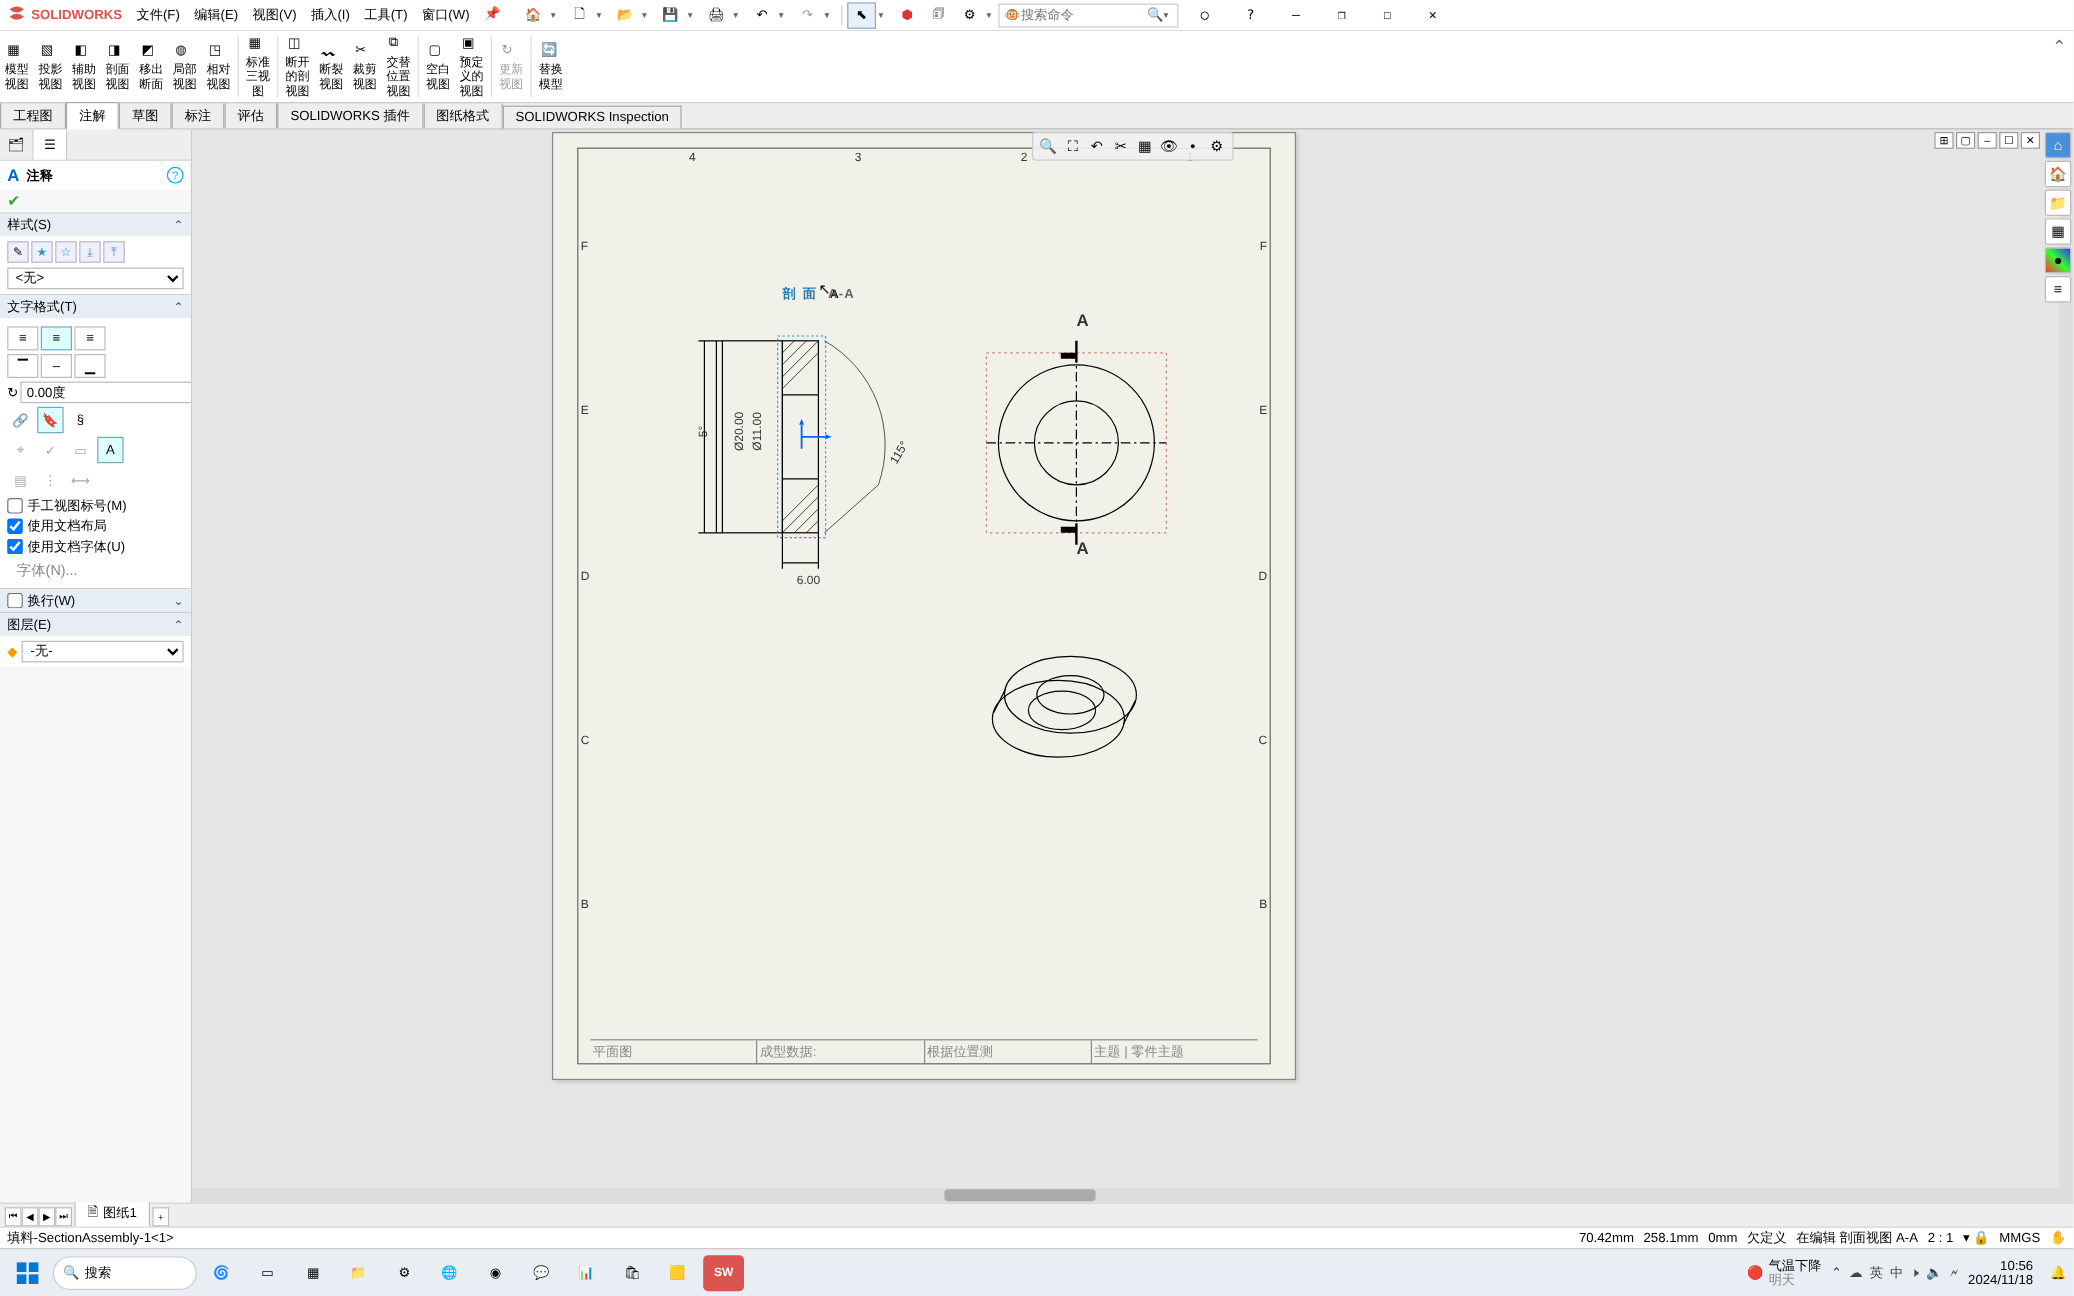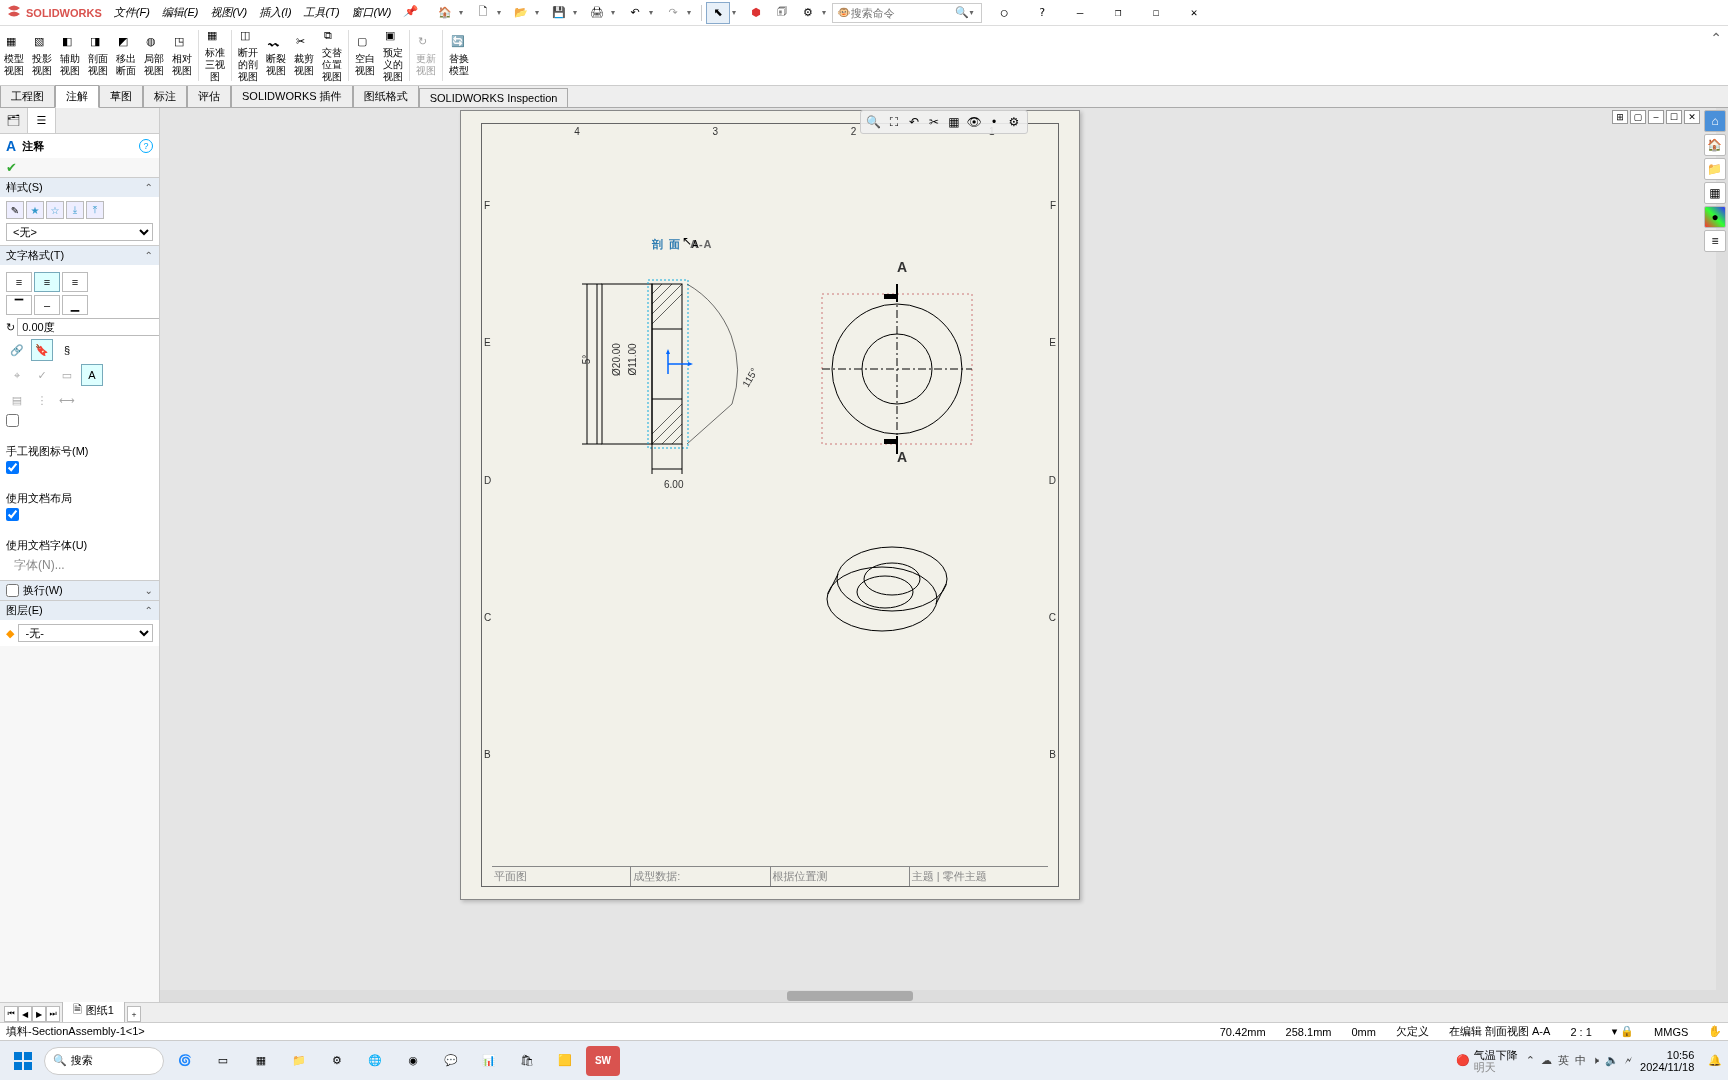--- a/index.html
+++ b/index.html
@@ -1,20 +1,20 @@
 <!DOCTYPE html>
 <html><head>
 <meta charset="utf-8">
 <style>
 * { margin:0; padding:0; box-sizing:border-box; font-family:"Microsoft YaHei","Segoe UI",sans-serif; font-size:11px; }
 body { background:#fff; width:1728px; height:1080px; overflow:hidden; position:relative; }
 .titlebar { height:26px; background:#fff; display:flex; align-items:center; border-bottom:1px solid #ddd; }
 .logo { display:flex; align-items:center; padding:0 6px; color:#d9534f; font-weight:bold; }
 .logo-icon { width:16px; height:16px; margin-right:4px; }
-.menu { display:flex;font-style:italic; }
+.menu { display:flex; }
 .menu-item { padding:4px 6px; cursor:pointer; white-space:nowrap; }
 .pin-icon { padding:4px 6px; }
 .quick-access { display:flex; align-items:center; gap:2px; margin-left:10px; }
 .qa-btn { width:24px; height:22px; display:flex; align-items:center; justify-content:center; cursor:pointer; position:relative; }
 .qa-sep { width:1px; height:16px; background:#ccc; margin:0 2px; }
 .qa-dd { width:10px; font-size:8px; color:#666; }
 .title-center { flex:1; text-align:center; font-size:12px; color:#333; }
 .search-box { display:flex; align-items:center; border:1px solid #ccc; height:20px; width:150px; padding:0 4px; }
 .search-box input { border:none; outline:none; width:100%; font-size:11px; }
 .title-right { display:flex; align-items:center; gap:6px; padding-right:6px; }
@@ -44,42 +44,42 @@
 .style-btn { width:18px; height:18px; border:1px solid #bbb; background:#eef; display:flex; align-items:center; justify-content:center; cursor:pointer; font-size:10px;}
 .small-select { width:100%; border:1px solid #bbb; height:18px; font-size:11px; background:#fff; padding:0 2px;}
 .sp-align-row { display:flex; gap:2px; margin:3px 0;}
 .sp-align-btn { width:26px; height:20px; border:1px solid #bbb; background:#fff; cursor:pointer; display:flex; align-items:center; justify-content:center;}
 .sp-input-row { display:flex; align-items:center; gap:2px; margin:3px 0;}
 .sp-input-row input { flex:1; border:1px solid #bbb; height:18px; padding:0 4px; font-size:11px;}
 .icon-grid { display:flex; flex-wrap:wrap; gap:3px; margin:3px 0;}
 .icon-grid .ig { width:22px; height:22px; border:1px solid transparent; display:flex; align-items:center; justify-content:center; cursor:pointer;}
 .icon-grid .ig.on { border-color:#7ab; background:#dff;}
 .icon-grid .ig.dis { opacity:.35; cursor:default;}
-.chk { display:flex; gap:17px; margin:2px 0; font-size:11px;flex-direction:column;}
+.chk { display:flex; align-items:center; gap:4px; margin:2px 0; font-size:11px;}
 .chk input { width:13px; height:13px;}
 .font-btn { padding:2px 8px; color:#888; cursor:pointer; font-size:12px;}
 .canvas-wrap { flex:1; position:relative; background:#e5e5e5; overflow:hidden; }
 .canvas-toolbar { position:absolute; top:2px; left:50%; transform:translateX(-50%); display:flex; gap:2px; background:rgba(240,240,240,.9); border:1px solid #ccc; border-radius:3px; padding:2px 4px; z-index:5;}
 .canvas-toolbar .ct-btn { width:18px; height:18px; display:flex; align-items:center; justify-content:center; cursor:pointer; font-size:12px;}
 .side-tools { position:absolute; right:2px; top:2px; display:flex; flex-direction:column; gap:2px; z-index:5;}
 .side-tools .st { width:22px; height:22px; border:1px solid #bbb; background:#fff; border-radius:2px; display:flex; align-items:center; justify-content:center; cursor:pointer; font-size:12px;}
 .view-controls { position:absolute; right:28px; top:2px; display:flex; gap:2px; z-index:5;}
 .view-controls .vc { width:16px; height:14px; border:1px solid #999; background:#fff; cursor:pointer; font-size:9px; display:flex; align-items:center; justify-content:center;}
 .drawing-sheet { position:absolute; left:300px; top:2px; width:620px; height:790px; background:#f2f1e9; border:1px solid #888; box-shadow:2px 2px 4px rgba(0,0,0,.2); }
 .sheet-border { position:absolute; left:20px; right:20px; top:12px; bottom:12px; border:1px solid #666; }
 .zone-label { position:absolute; font-size:10px; color:#333; }
 .view-cursor { position:absolute; font-size:12px; color:#000; z-index:10;}
 .section-label { position:absolute; color:#2a7ab0; font-size:18px; letter-spacing:6px; font-weight:bold;}
 .section-sub { font-size:11px; color:#666; margin-left:4px; letter-spacing:1px;}
 .dim { font-size:10px; color:#333; position:absolute; }
 .footer-tabs { height:20px; background:#eee; border-top:1px solid #ccc; display:flex; align-items:end; padding-left:4px; gap:0;}
 .ft-nav { width:14px; height:16px; border:1px solid #bbb; background:#fff; font-size:8px; display:flex; align-items:center; justify-content:center; cursor:pointer;}
 .ft-tab { padding:2px 10px; border:1px solid #bbb; border-bottom:none; background:#fff; margin-left:2px; font-size:11px; display:flex; align-items:center; gap:4px;}
 .statusbar { height:18px; background:#fff; border-top:1px solid #ccc; display:flex; align-items:center; font-size:11px; padding:5px 6px;}
-.statusbar .s-right { margin-left:auto; display:flex; align-items:center; gap:20px;}
+.statusbar .s-right { margin-left:auto; display:flex; align-items:center; gap:8px;}
 .taskbar { position:absolute; bottom:0; left:0; right:0; height:40px; background:#e9eef5; border-top:1px solid #ccc; display:flex; align-items:center; padding:0 6px; gap:4px;}
 .task-btn { width:34px; height:30px; border-radius:4px; display:flex; align-items:center; justify-content:center; cursor:pointer;}
 .task-search { display:flex; align-items:center; background:#fff; border:1px solid #ccc; border-radius:14px; height:28px; width:120px; padding:0 8px; gap:4px;}
 .task-right { margin-left:auto; display:flex; align-items:center; gap:8px;}
 .tray { display:flex; align-items:center; gap:6px; color:#444; font-size:11px;}
 .clock { text-align:right; line-height:12px; font-size:11px; padding-right:6px;}
 svg { display:block; }
 </style>
 </head>
 <body>

